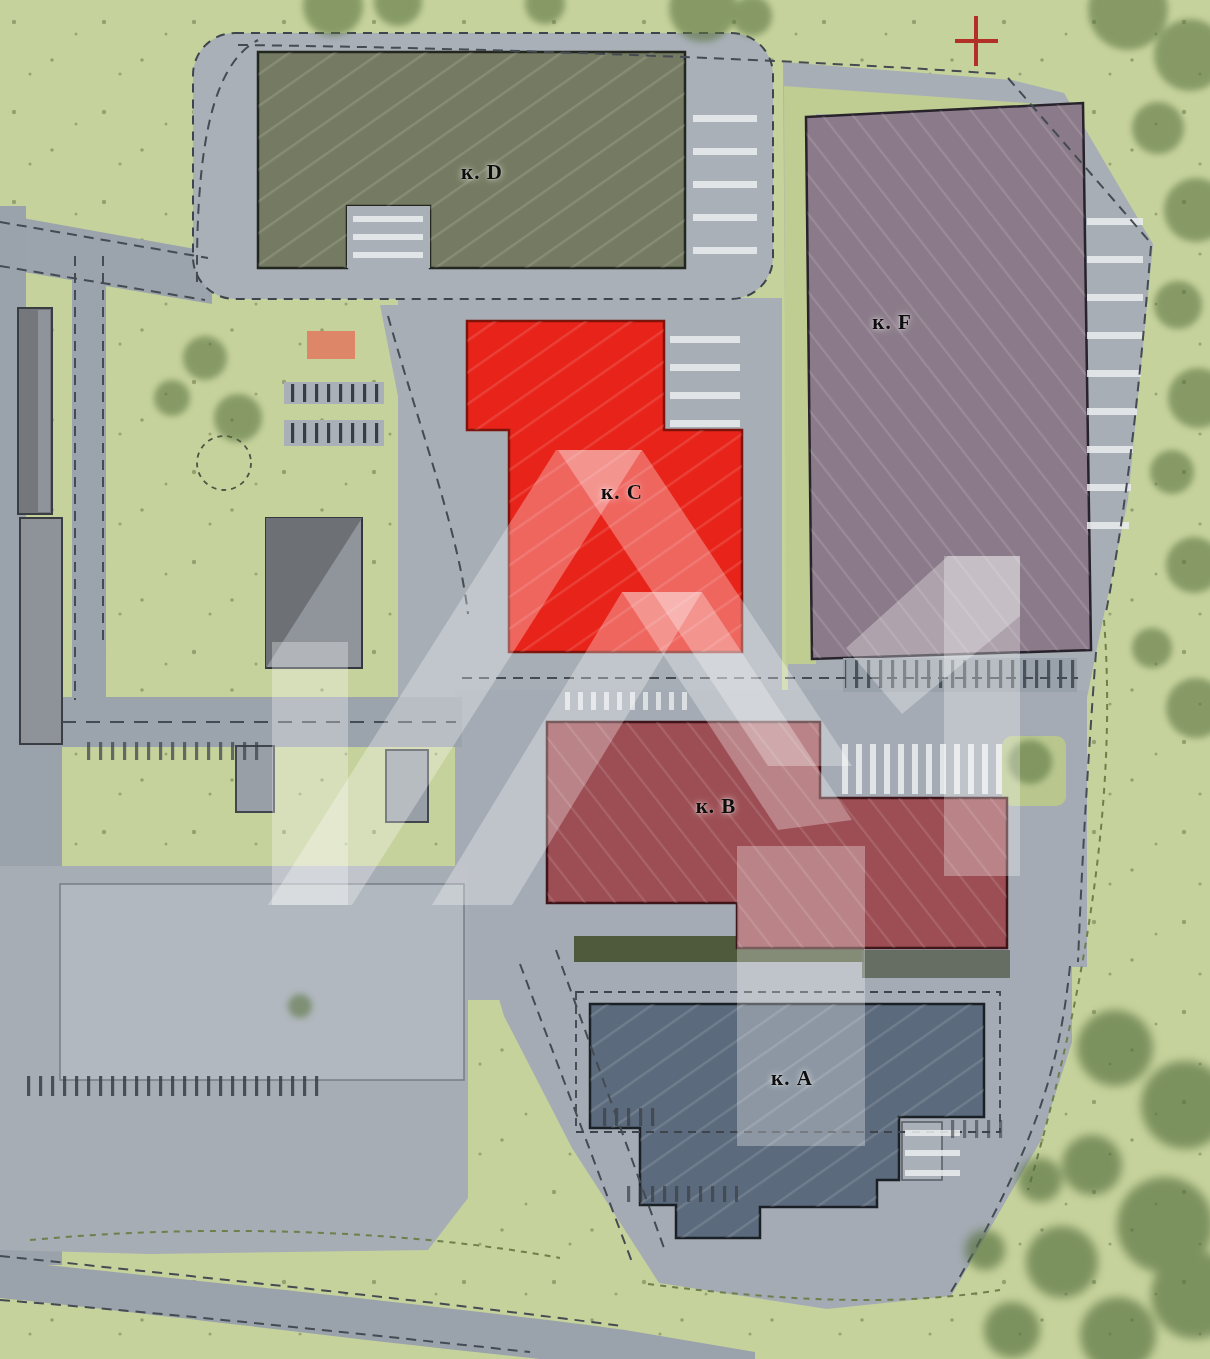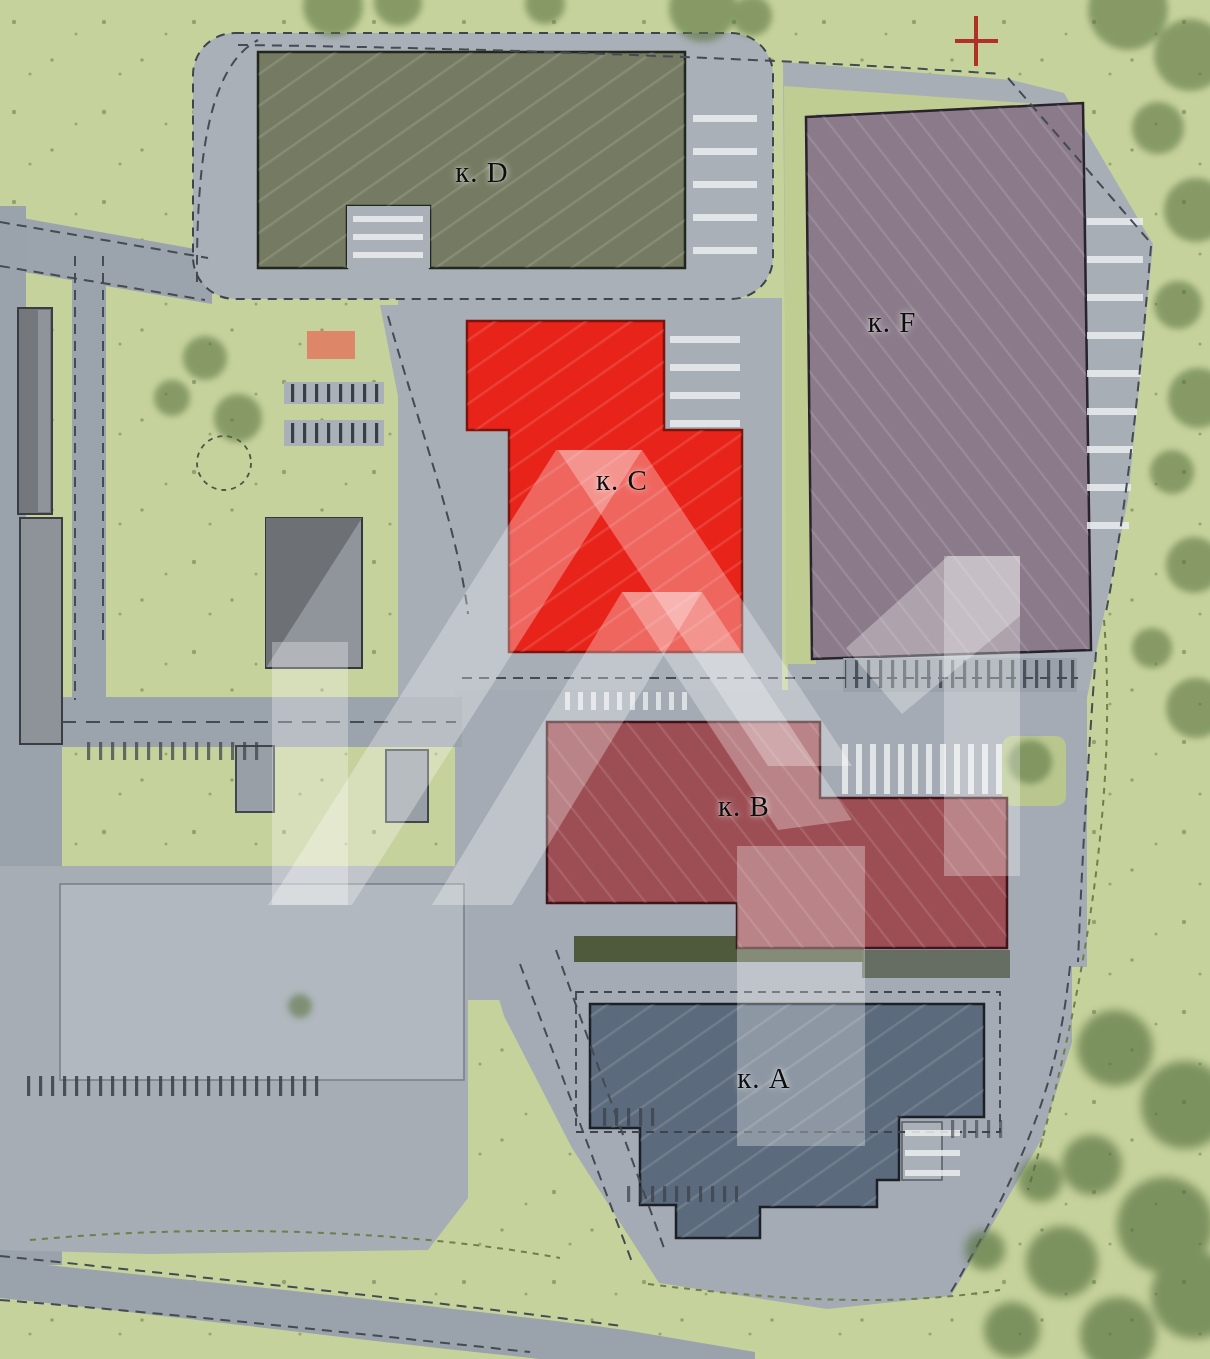--- a/index.html
+++ b/index.html
@@ -3,21 +3,21 @@
 <meta charset="utf-8">
 <style>
   html,body{margin:0;padding:0;background:#c6d29c;}
   .canvas{
     position:relative;width:1210px;height:1359px;overflow:hidden;
     font-family:"Liberation Serif",serif;
   }
   .canvas > svg{position:absolute;left:0;top:0;}
   .bldg-label{
     position:absolute;transform:translate(-50%,-50%);
-    font-size:29px;font-weight:400;letter-spacing:1px;color:#0e0e0e;
+    font-size:21px;font-weight:700;letter-spacing:1px;color:#0e0e0e;
     text-shadow:0 0 7px rgba(255,255,255,.8),0 0 2px rgba(255,255,255,.55);
     white-space:nowrap;user-select:none;cursor:pointer;
   }
 </style>
 </head>
 <body>
 
 <div class="canvas">
 
 <svg width="1210" height="1359" viewBox="0 0 1210 1359">
@@ -242,17 +242,17 @@
     <polygon points="622,592 702,592 852,820 778,830" fill-opacity="0.3"></polygon>
     <rect x="272" y="642" width="76" height="263" fill-opacity="0.3"></rect>
     <rect x="944" y="556" width="76" height="320" fill-opacity="0.3"></rect>
     <polygon points="846,648 948,556 1020,556 1020,616 902,714" fill-opacity="0.3"></polygon>
     <rect x="737" y="846" width="128" height="300" fill-opacity="0.3"></rect>
   </g>
 </svg>
 
 <div class="bldg-label" style="left:482px;top:172px;">к. D</div>
 <div class="bldg-label" style="left:892px;top:322px;">к. F</div>
-<div class="bldg-label" style="left:622px;top:480px;">к. C</div>
-<div class="bldg-label" style="left:744px;top:806px;">к. B</div>
-<div class="bldg-label" style="left:764px;top:1078px;">к. A</div>
+<div class="bldg-label" style="left:622px;top:492px;">к. C</div>
+<div class="bldg-label" style="left:716px;top:806px;">к. B</div>
+<div class="bldg-label" style="left:792px;top:1078px;">к. A</div>
 
 </div>
 
 </body></html>

